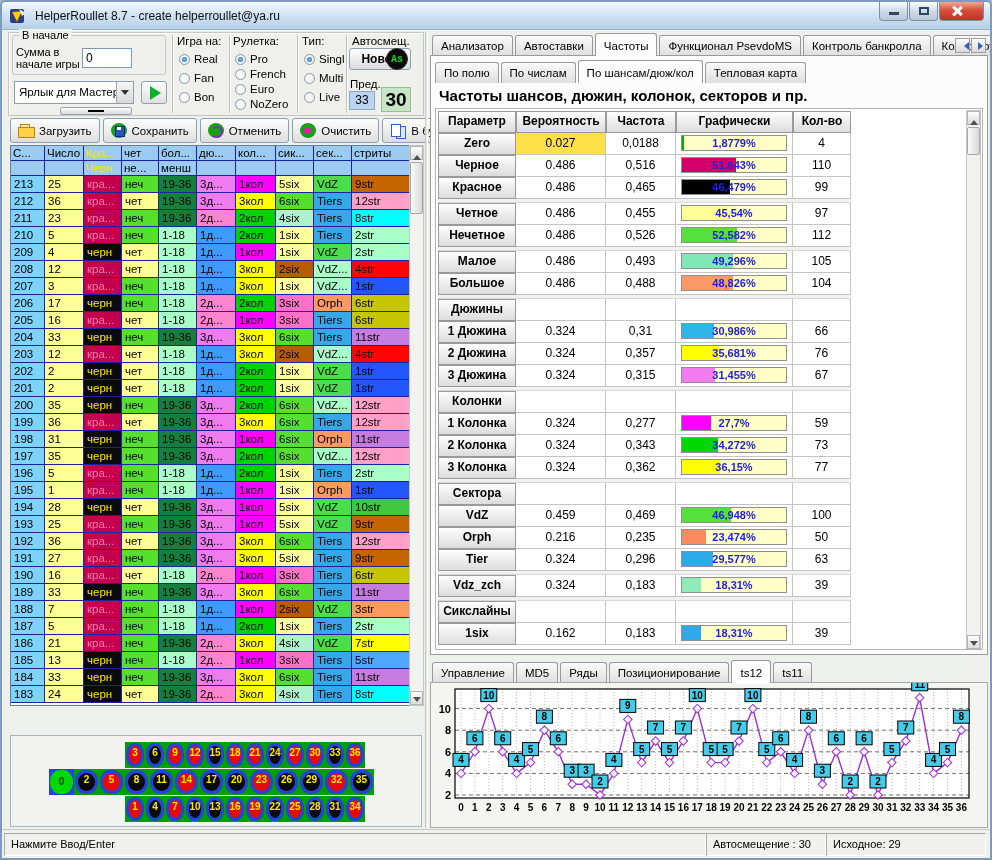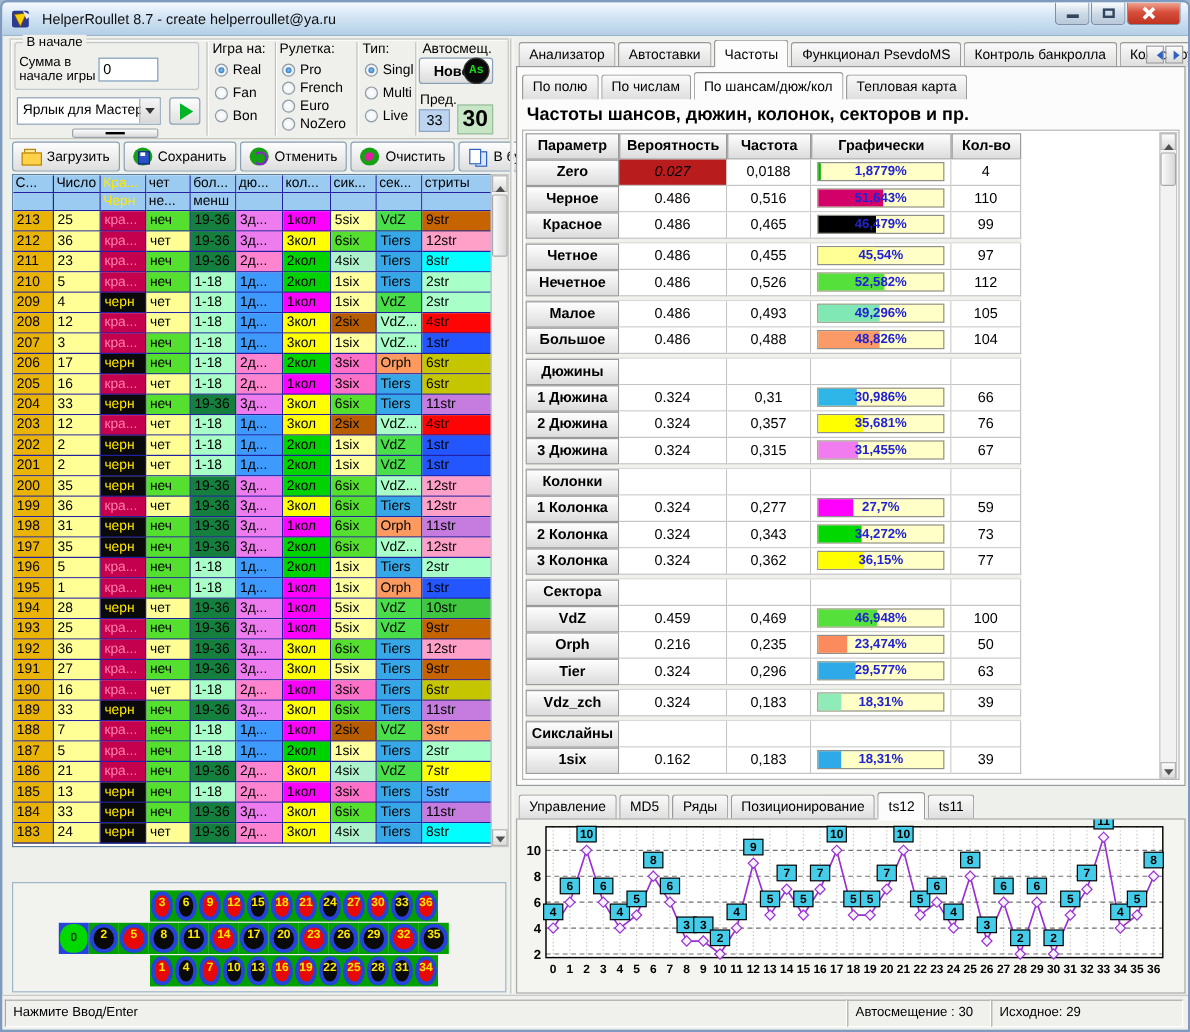--- a/index.html
+++ b/index.html
@@ -79,21 +79,21 @@
   .hist{position:absolute;left:8px;top:143px;width:400px;height:561px;border:1px solid #6080A0;background:#FFF;overflow:hidden;font-size:11.5px;}
   .h-row{display:flex;height:15px;}
   .t-row{display:flex;height:17px;}
   .hc{flex:0 0 auto;border-right:1px solid #2020A0;border-bottom:1px solid #2020A0;overflow:hidden;white-space:nowrap;
     padding-left:2px;line-height:15px;background:#9CCBF2;}
   .tc{flex:0 0 auto;border-right:1px solid #2020A0;border-bottom:1px solid #2020A0;overflow:hidden;white-space:nowrap;
     padding-left:3px;line-height:16px;}
   .w0{width:34px}.w1{width:39px}.w2{width:38px}.w3{width:37px}.w4{width:38px}.w5{width:39px}
   .w6{width:40px}.w7{width:38px}.w8{width:38px}.w9{width:58px}
   .hdr-yellow{color:#FFE800;}
-  .k-id{background:#eab308;}
+  .k-id{background:#7dd3fc;}
   .k-num{background:#FFFF96;}
   .k-red{background:#C4004E;color:#FF7FA8;}
   .k-black{background:#0A0A0A;color:#FFE800;}
   .k-even{background:#FFFF96;}
   .k-odd{background:#55E030;}
   .k-low{background:#A8FFC8;}
   .k-high{background:#15803d;}
   .k-d1{background:#3E9AFC;}
   .k-d2{background:#FF84D0;}
   .k-d3{background:#EE7CEE;}
@@ -142,21 +142,21 @@
   .subtabs{position:absolute;left:4px;top:4px;}
   .freq-title{position:absolute;left:8px;top:31px;font-size:15px;font-weight:bold;}
   .table-frame{position:absolute;left:4px;top:52px;right:4px;bottom:4px;border:1px solid #B4B4B4;background:#FFF;overflow:hidden;}
   .freq{position:absolute;left:2px;top:2px;font-size:12px;}
   .f-row,.f-h{display:flex;height:22px;}
   .f-sep{height:4px;background:#F0F0EC;border-bottom:1px solid #D8D8D8;}
   .fcell{flex:0 0 auto;border-right:1px solid #C4C4C4;border-bottom:1px solid #C4C4C4;text-align:center;line-height:21px;
     background:#FFF;overflow:hidden;white-space:nowrap;}
   .fbtn{background:linear-gradient(#FEFEFE,#DCDCDC);border:1px solid #9A9A9A;font-weight:bold;line-height:19px;}
   .g0{width:78px}.g1{width:90px}.g2{width:70px}.g3{width:117px}.g4{width:58px}
-  .hl{background:#b91c1c;font-style:italic;}
+  .hl{background:#fde047;}
   .bar-wrap{position:relative;margin:2px 5px;height:16px;background:#FFFFC8;border:1px solid #909090;}
   .bar-fill{position:absolute;left:0;top:0;bottom:0;}
   .bar-label{position:absolute;inset:0;text-align:center;font-size:11px;font-weight:bold;color:#2222D2;line-height:15px;}
   
   .npanel{position:absolute;left:8px;top:733px;width:412px;height:92px;border:1px solid #9FB6C8;background:#F2F2EE;}
   .np-row{display:flex;margin-bottom:1px;}
   .np-rows{position:absolute;left:38px;top:6px;}
   .np-r0,.np-r2{margin-left:76px;}
   .np-cell{width:20px;height:26px;background:#00A000;position:relative;}
   .np-r1 .np-cell{width:25px;}

